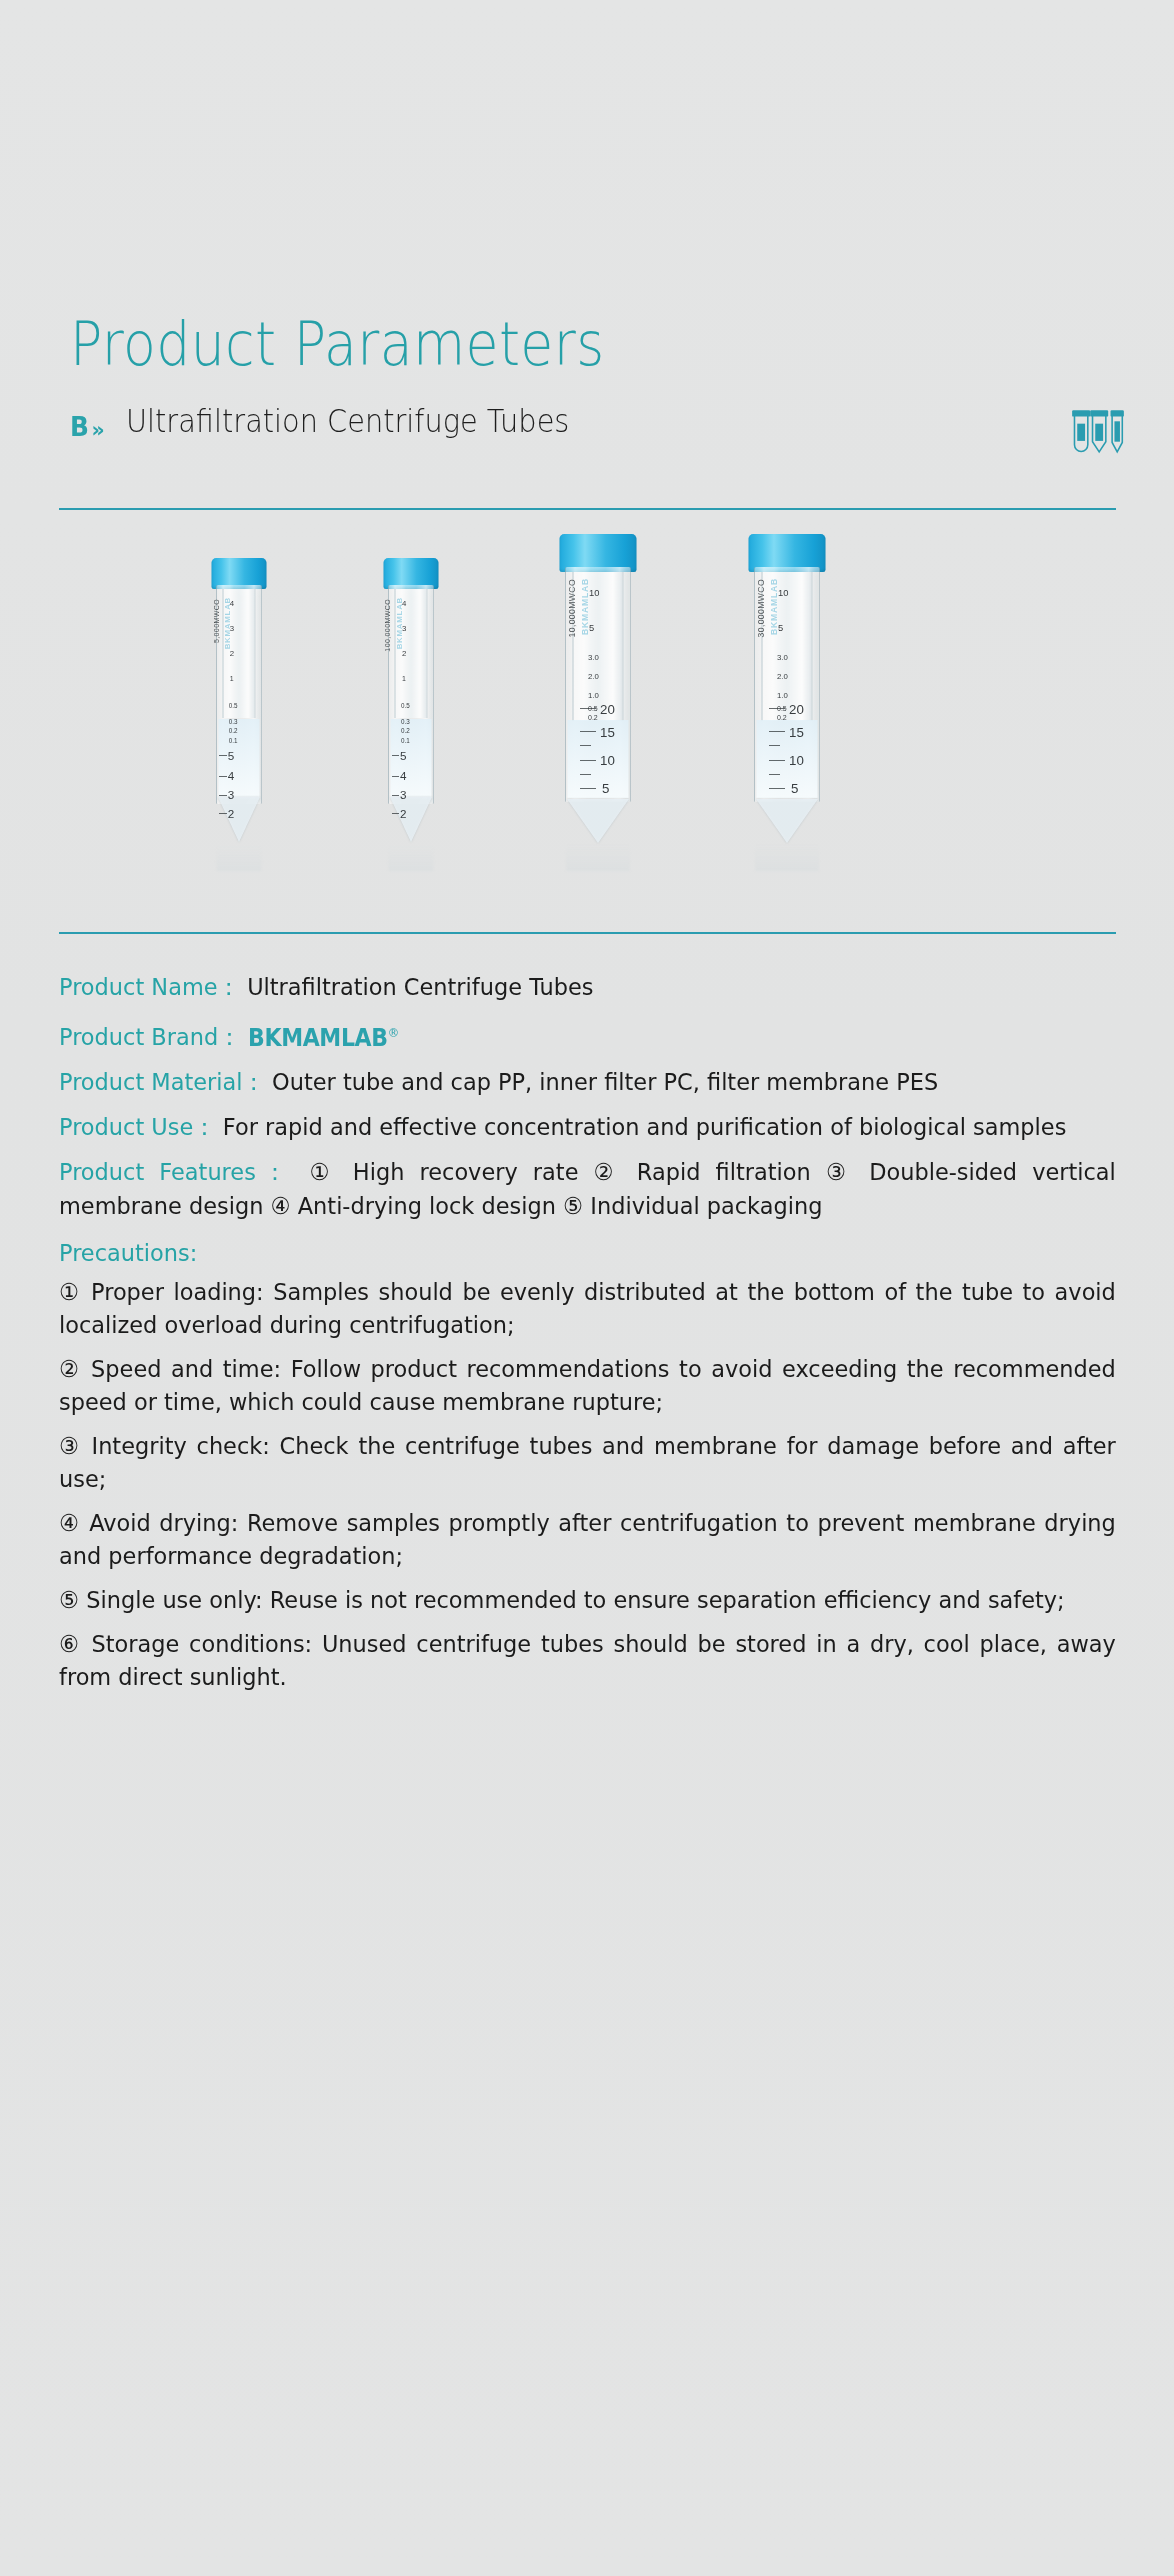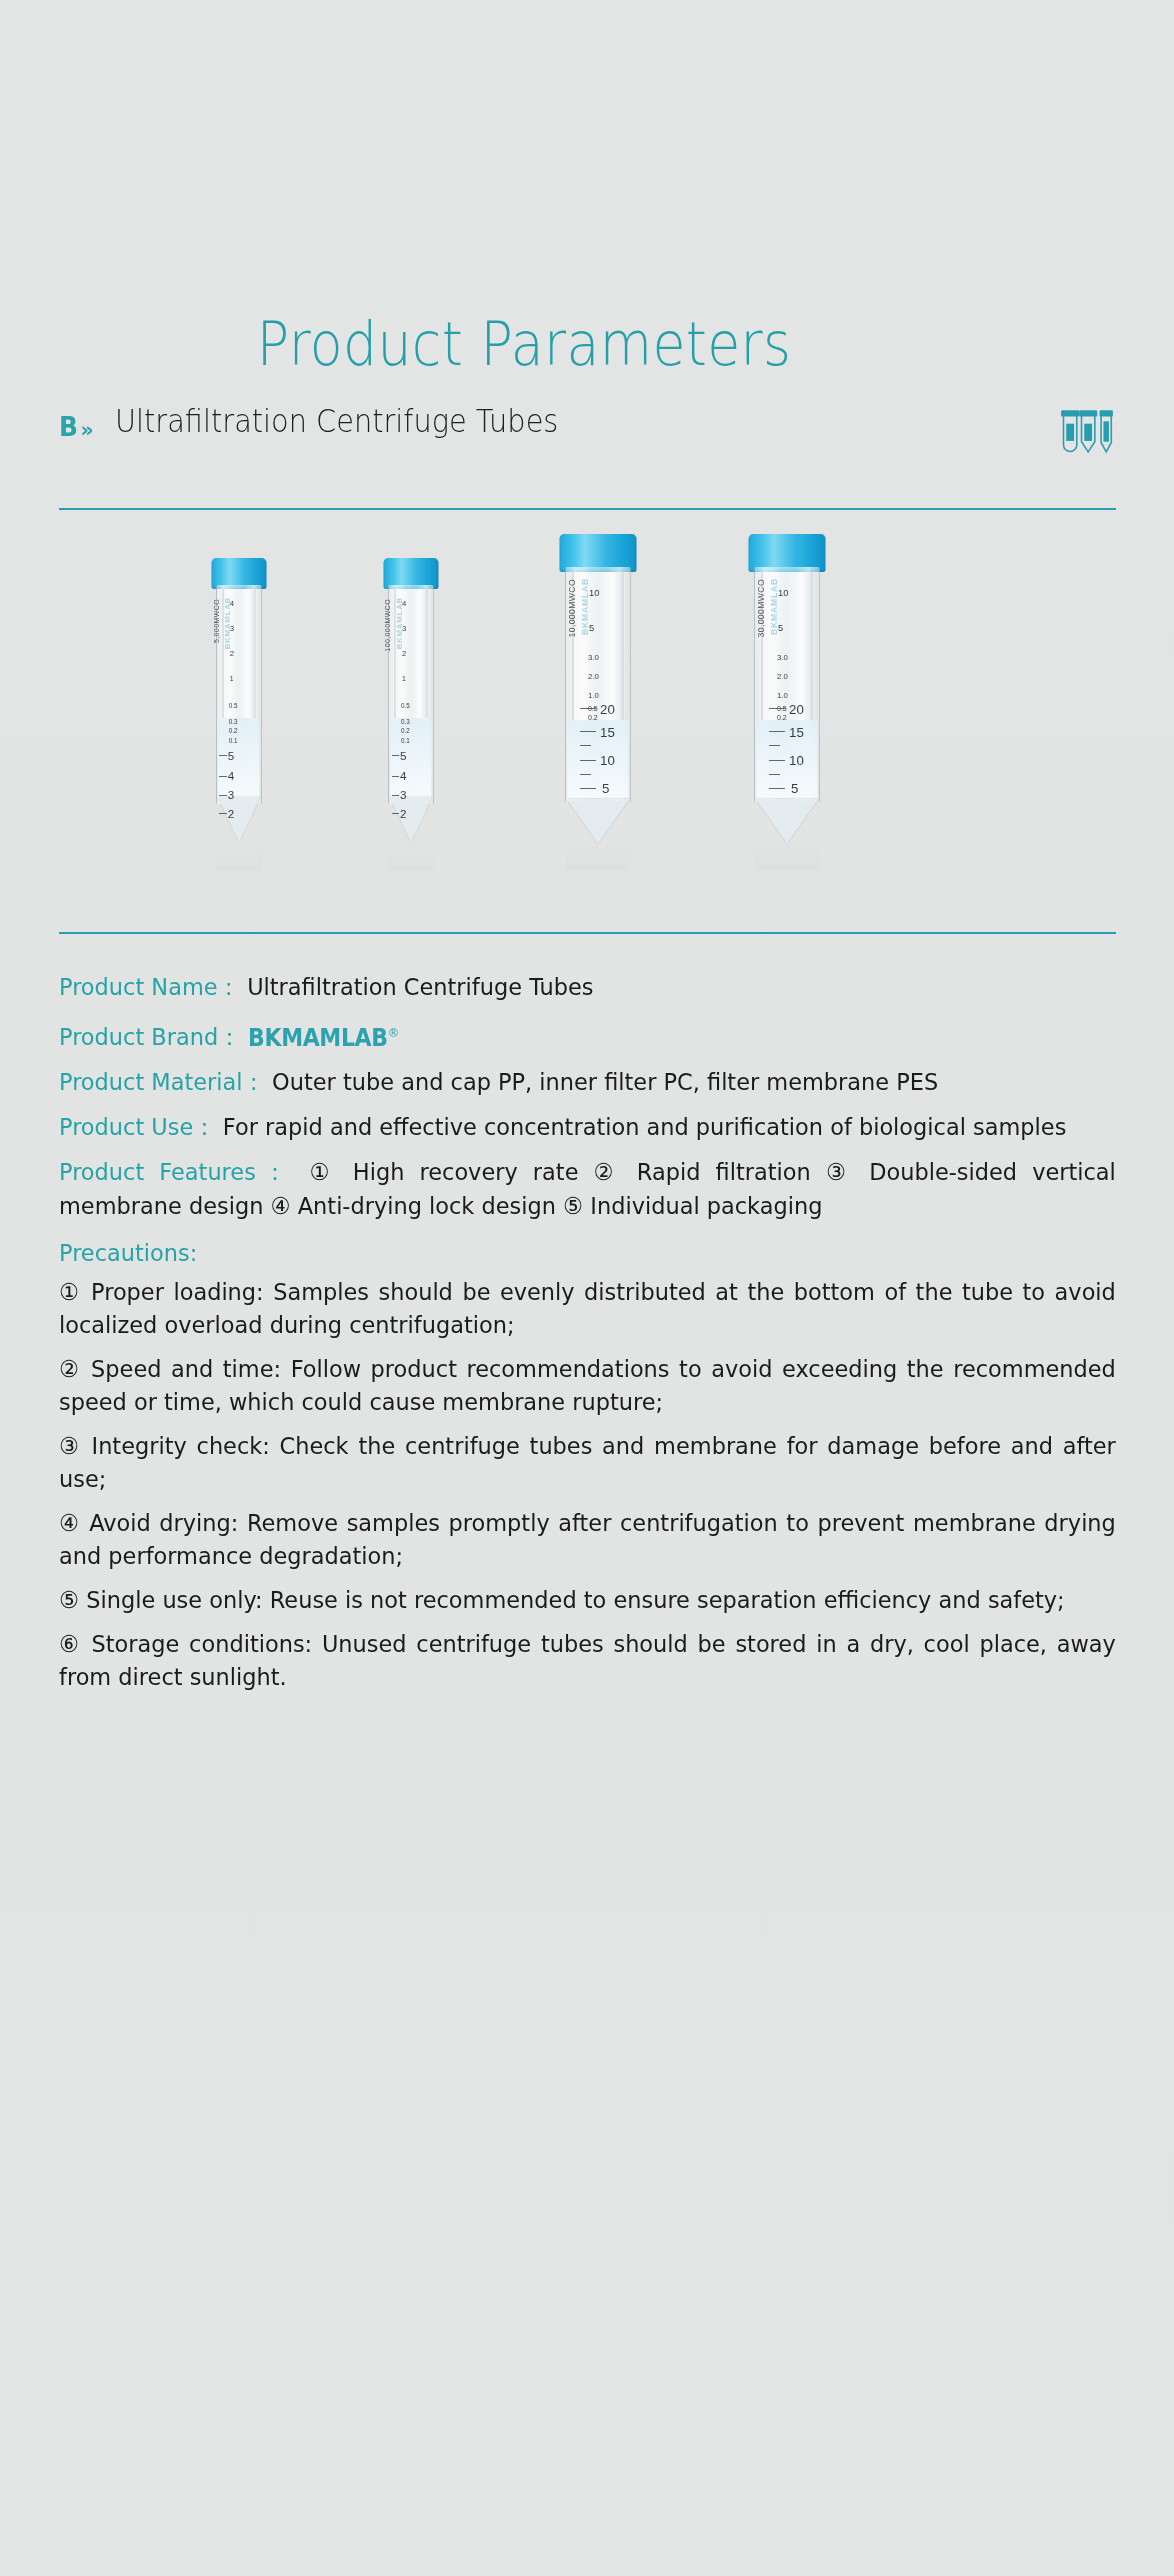--- a/index.html
+++ b/index.html
@@ -17,24 +17,23 @@
 
   .page {
     position: absolute;
     inset: 0;
     background: linear-gradient(180deg, #e4e5e5 0%, #e2e3e3 40%, #e3e4e4 100%);
   }
 
   
   .header {
     position: absolute;
-    left: 59px;
+    left: 70px;
     top: 313px;
     width: 1057px;
-    text-align: center;
   }
   .main-title {
     font-family: "DejaVu Sans", sans-serif;
     font-weight: 300;
     font-size: 61px;
     line-height: 1;
     color: #26a0a8;
     letter-spacing: 0.4px;
     transform: scaleX(0.88);
     transform-origin: left center;

